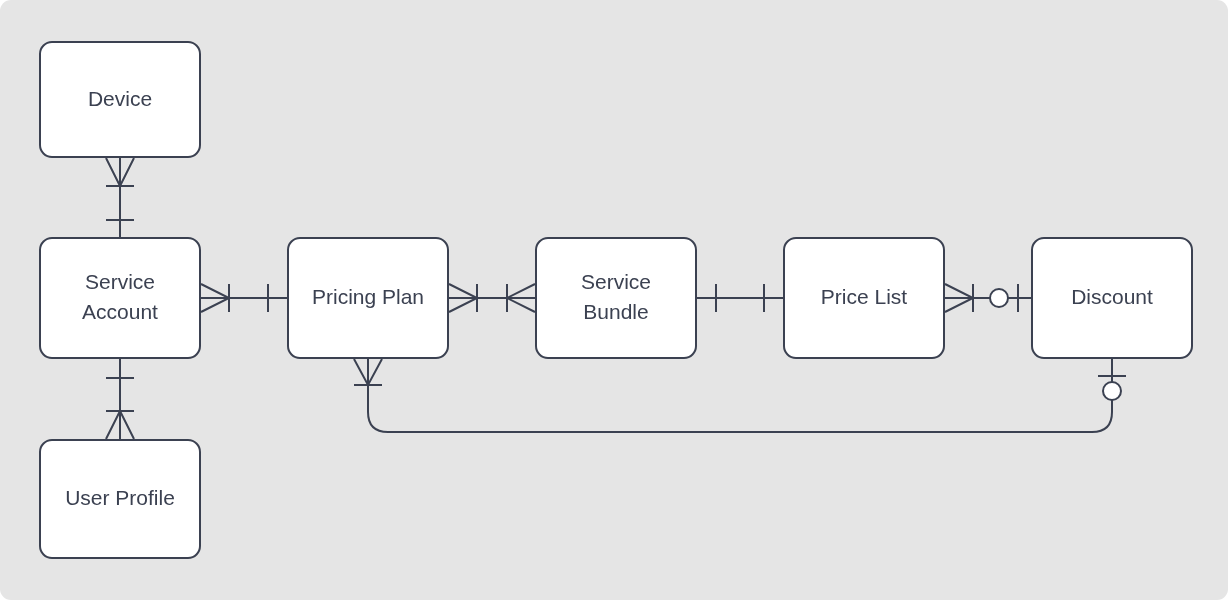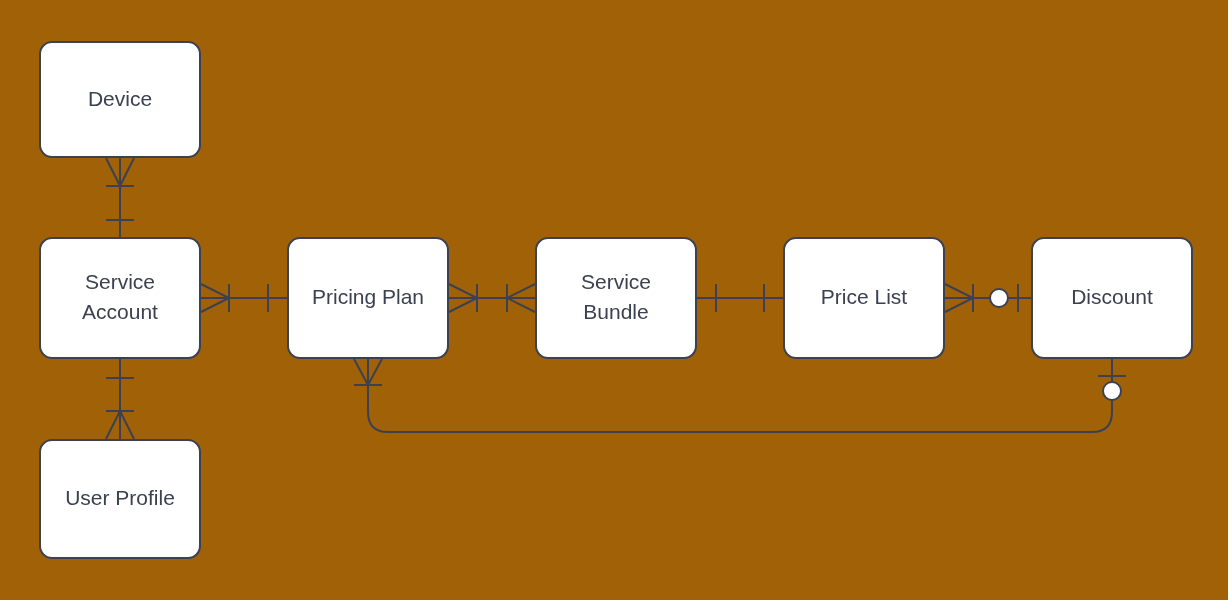--- a/index.html
+++ b/index.html
@@ -7,22 +7,23 @@
     padding: 0;
     background: #ffffff;
   }
   body {
     font-family: "Liberation Sans", sans-serif;
   }
   #canvas {
     position: relative;
     width: 1228px;
     height: 600px;
-    background: #a16207;
+    background: #e5e5e5;
     overflow: hidden;
+    border-radius: 11px;
   }
   #er-svg {
     position: absolute;
     top: 0;
     left: 0;
     width: 1232px;
     height: 600px;
   }
   .entity-shape {
     fill: #ffffff;

